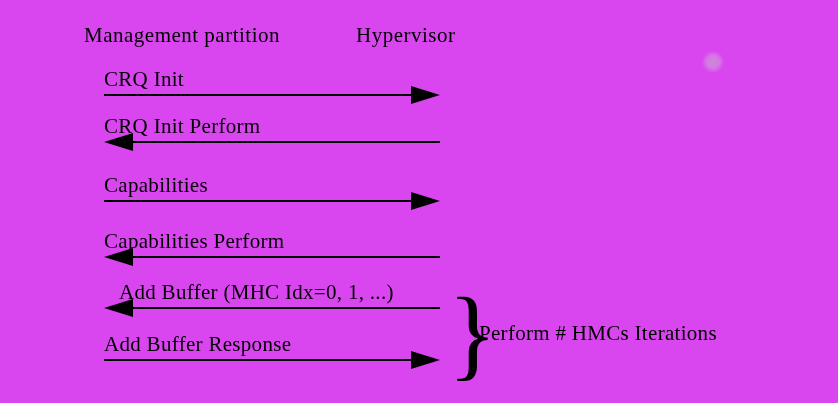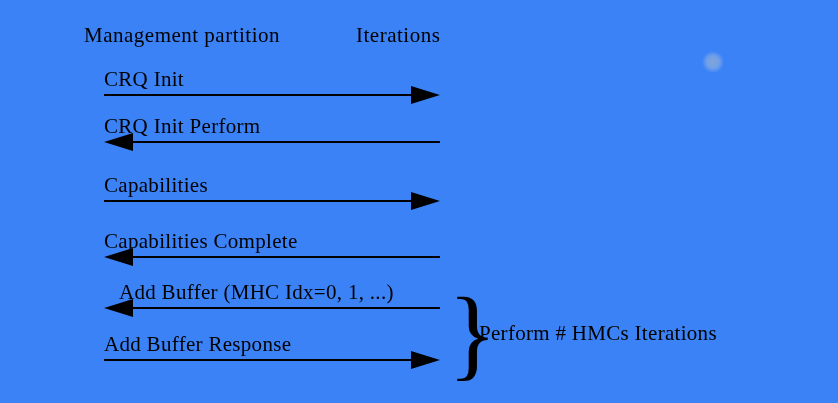--- a/index.html
+++ b/index.html
@@ -4,21 +4,21 @@
 <style>
   html, body {
     margin: 0;
     padding: 0;
     background: #ffffff;
   }
   .canvas {
     position: relative;
     width: 838px;
     height: 403px;
-    background: #3b82f6;
+    background: #d946ef;
     font-family: "Liberation Serif", serif;
     color: #000000;
     overflow: hidden;
   }
 
   
   .actor {
     position: absolute;
     top: 23px;
     font-size: 21px;
@@ -108,42 +108,42 @@
     border-radius: 50%;
     background: radial-gradient(circle, rgba(188,194,190,0.55) 0%, rgba(210,214,211,0.35) 40%, rgba(255,255,255,0) 72%);
   }
 </style>
 </head>
 <body>
 
 <div class="canvas">
 
   <div class="actor actor-left">Management partition</div>
-  <div class="actor actor-right">Iterations</div>
+  <div class="actor actor-right">Hypervisor</div>
 
   <div class="msg msg-1 dir-right">
     <div class="lbl">CRQ Init</div>
     <div class="line"></div>
     <div class="head"></div>
   </div>
 
   <div class="msg msg-2 dir-left">
     <div class="lbl">CRQ Init Perform</div>
     <div class="line"></div>
     <div class="head"></div>
   </div>
 
   <div class="msg msg-3 dir-right">
     <div class="lbl">Capabilities</div>
     <div class="line"></div>
     <div class="head"></div>
   </div>
 
   <div class="msg msg-4 dir-left">
-    <div class="lbl">Capabilities Complete</div>
+    <div class="lbl">Capabilities Perform</div>
     <div class="line"></div>
     <div class="head"></div>
   </div>
 
   <div class="msg msg-5 dir-left">
     <div class="lbl">Add Buffer (MHC Idx=0, 1, ...)</div>
     <div class="line"></div>
     <div class="head"></div>
   </div>
 

